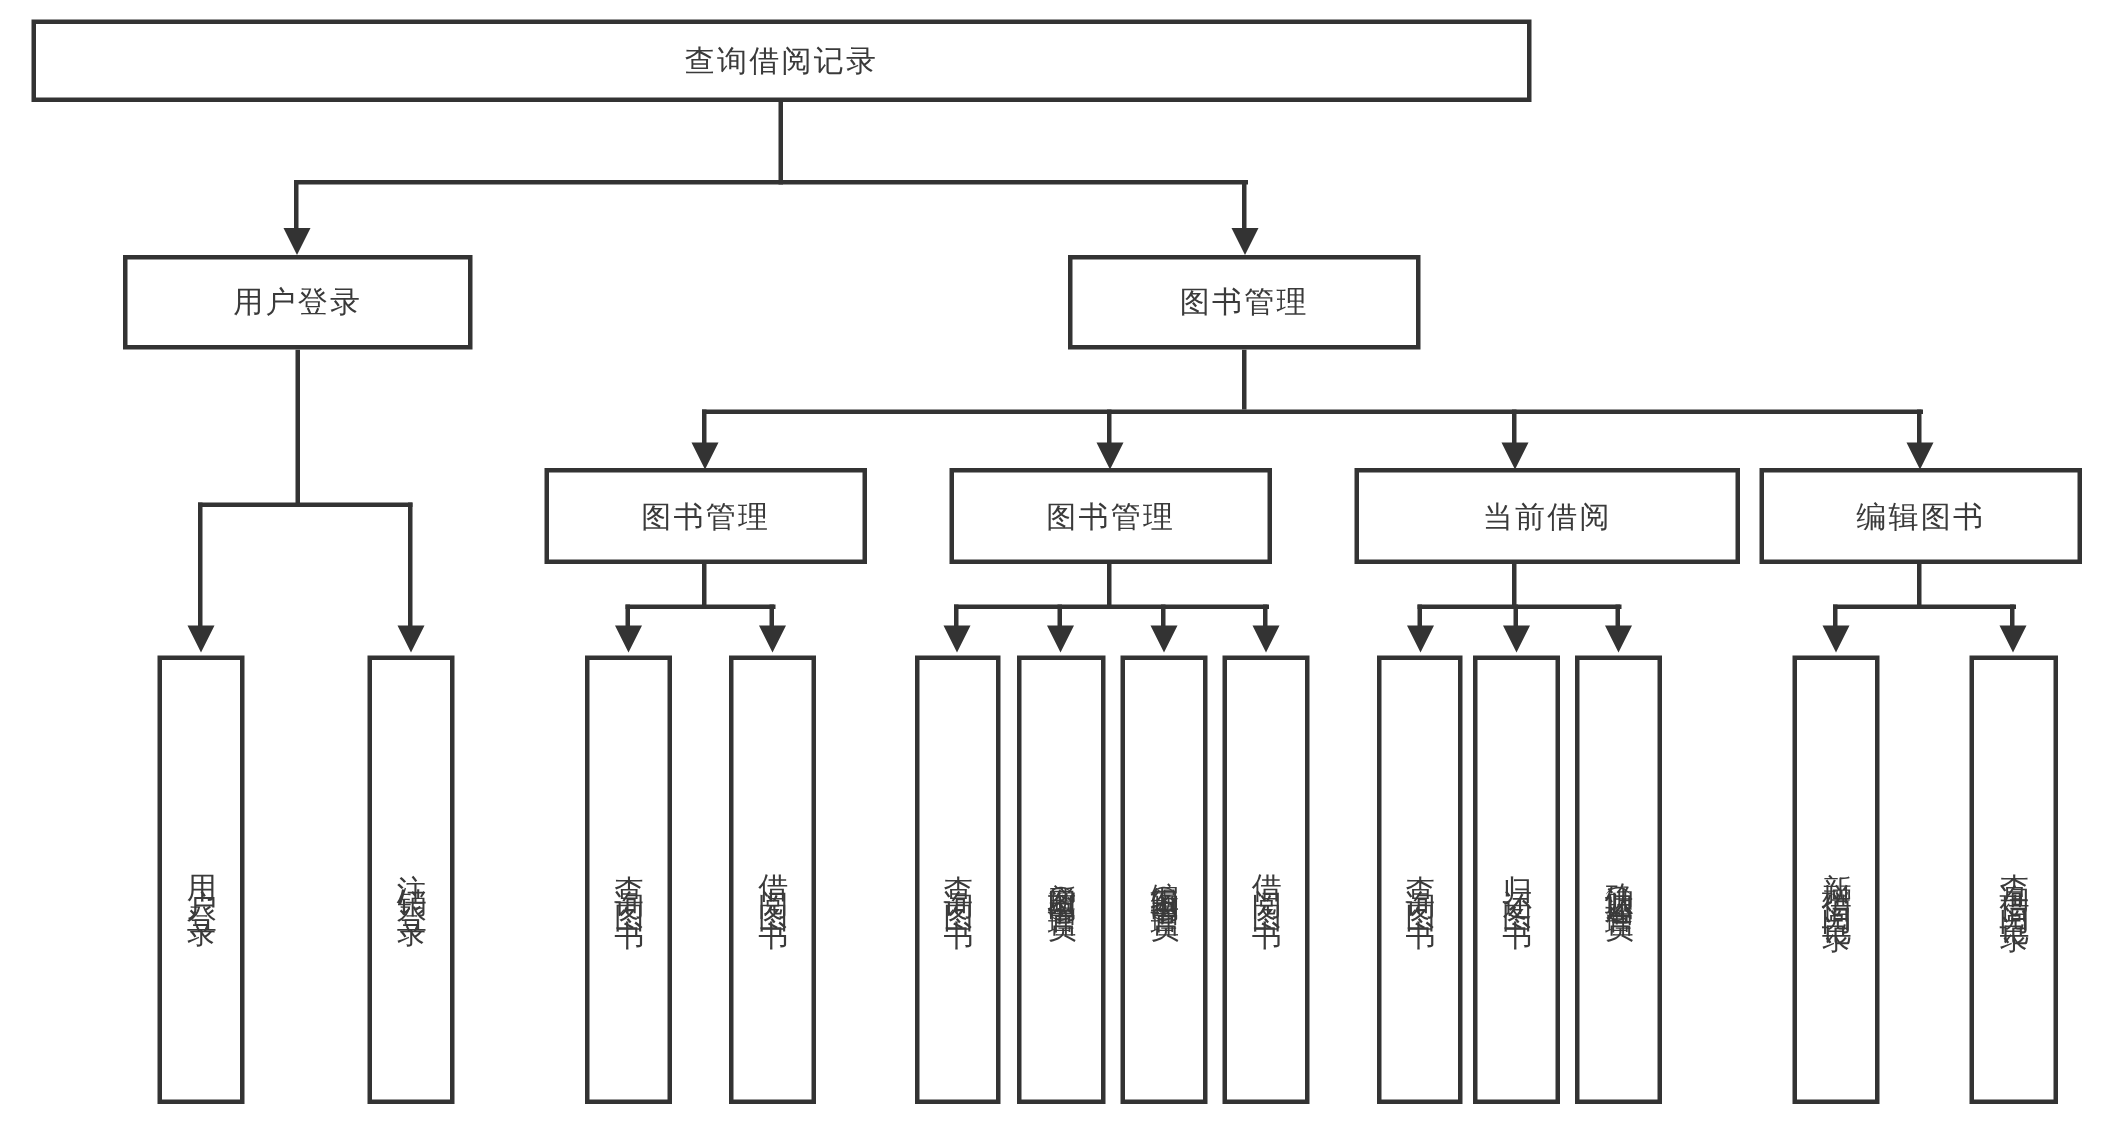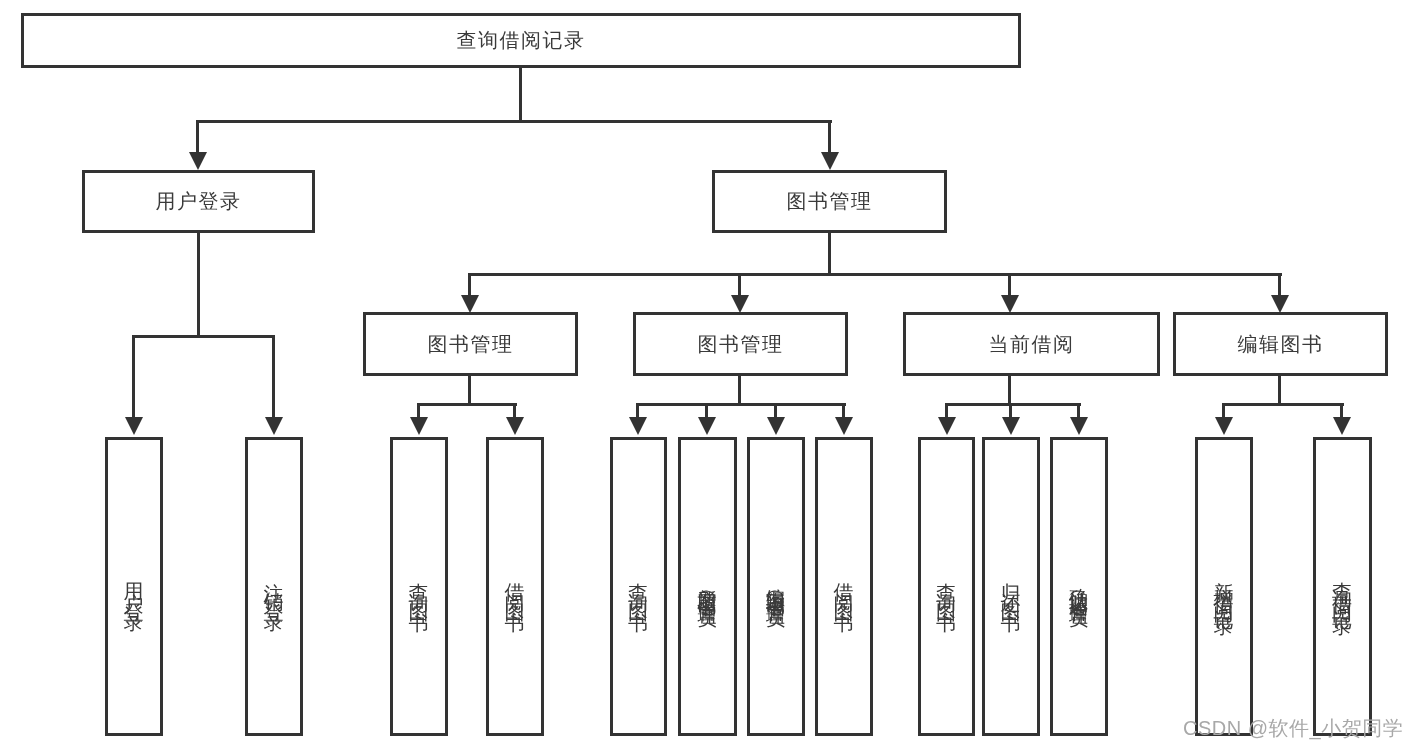--- a/index.html
+++ b/index.html
@@ -154,15 +154,14 @@
     <span class="label vlong">确认归还（管理员）</span>
   </div>
 
   <div class="box vbox" style="left:1195px;top:437px;width:58px;height:299px">
     <span class="label v6">新增借阅记录</span>
   </div>
   <div class="box vbox" style="left:1313px;top:437px;width:59px;height:299px">
     <span class="label v6">查询借阅记录</span>
   </div>
 
-  <div class="watermark">CSDN @软件_小贺同学</div>
 
 </div>
 
 </body></html>

